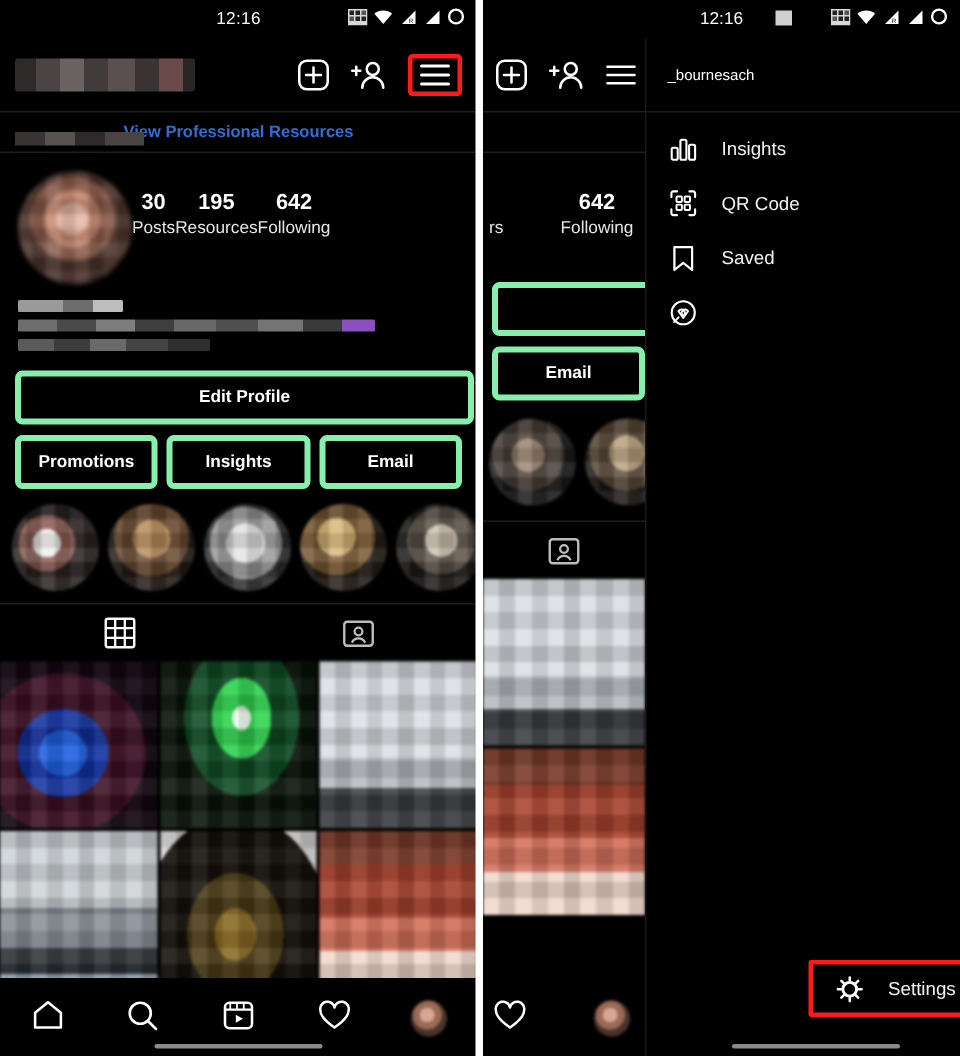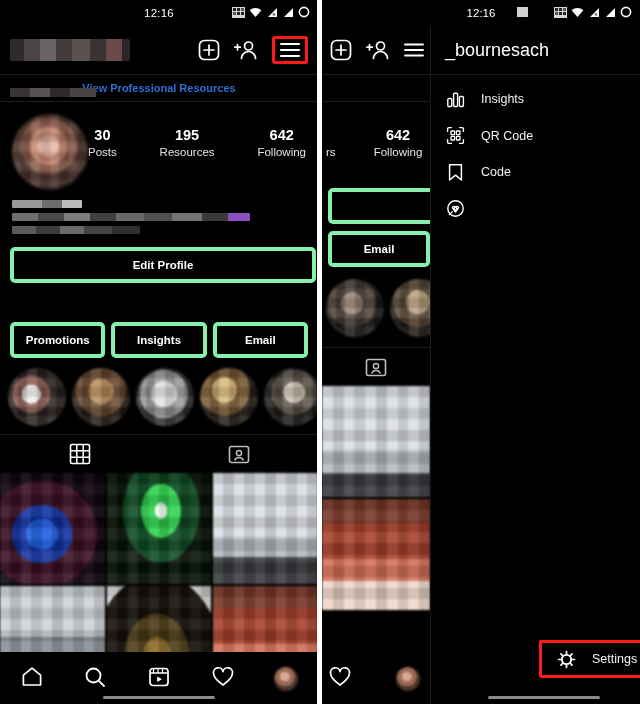--- a/index.html
+++ b/index.html
@@ -39,38 +39,38 @@
   
   .stats-wrap{display:flex;align-items:flex-start;padding:12px 12px 0 12px;box-sizing:border-box;}
   .avatar{width:76px;height:76px;border-radius:50%;overflow:hidden;flex:none;
      background:
        radial-gradient(circle at 48% 42%, #e8b9a8 0 18%, #c98a72 18% 32%, #8a5a49 32% 48%, #4a332b 48% 70%, #241a17 70% 100%);
      filter:blur(1.5px);}
   .avatar-px{width:100%;height:100%;
      background-image:
        linear-gradient(90deg,rgba(255,255,255,.05) 0 12.5%,rgba(0,0,0,.12) 12.5% 25%,rgba(255,255,255,.08) 25% 37.5%,rgba(0,0,0,.1) 37.5% 50%,rgba(255,255,255,.06) 50% 62.5%,rgba(0,0,0,.14) 62.5% 75%,rgba(255,255,255,.04) 75% 87.5%,rgba(0,0,0,.1) 87.5% 100%),
        linear-gradient(0deg,rgba(255,255,255,.05) 0 12.5%,rgba(0,0,0,.12) 12.5% 25%,rgba(255,255,255,.08) 25% 37.5%,rgba(0,0,0,.1) 37.5% 50%,rgba(255,255,255,.06) 50% 62.5%,rgba(0,0,0,.14) 62.5% 75%,rgba(255,255,255,.04) 75% 87.5%,rgba(0,0,0,.1) 87.5% 100%);}
-  .stats{flex:1;display:flex;justify-content:space-between;padding-top:12px;}
+  .stats{flex:1;display:flex;justify-content:flex-start;padding-top:12px;}
   .stat{text-align:center;}
   .stat-n{font-size:14.5px;font-weight:bold;line-height:18px;}
   .stat-l{font-size:11.5px;color:#e6e6e6;line-height:16px;}
 
   
   .bio{padding:10px 12px 0 12px;}
   .bio-l{height:8px;border-radius:1px;margin-bottom:5px;}
   .bio-l1{width:70px;background:linear-gradient(90deg,#9a9a9a 0 30px,#6d6d6d 30px 50px,#bdbdbd 50px 70px);}
   .bio-l2{width:238px;background:linear-gradient(90deg,#6e6e6e 0 26px,#4a4a4a 26px 52px,#7d7d7d 52px 78px,#3f3f3f 78px 104px,#686868 104px 132px,#505050 132px 160px,#747474 160px 190px,#3a3a3a 190px 216px,#8c4fbf 216px 238px);}
   .bio-l3{width:128px;background:linear-gradient(90deg,#5a5a5a 0 24px,#3c3c3c 24px 48px,#6a6a6a 48px 72px,#444 72px 100px,#2f2f2f 100px 128px);}
 
   
   .btn-row{padding:8px 10px 0 10px;}
   .btn{border:4px solid #86efac;border-radius:5px;height:28px;display:flex;align-items:center;justify-content:center;font-size:11.5px;font-weight:bold;color:#fff;background:#000;}
   .btn-wide{width:100%;}
   .btn-trip{display:flex;gap:6px;margin-top:7px;}
-  .btn-trip .btn{flex:1;margin-top:32px;}
+  .btn-trip .btn{flex:1;}
 
   
   .highlights{display:flex;gap:6px;padding:10px 8px 8px 8px;overflow:hidden;}
   .hl{width:58px;height:58px;border-radius:50%;flex:none;overflow:hidden;position:relative;filter:blur(1px);}
   .hl-px{position:absolute;inset:0;
      background-image:
        linear-gradient(90deg,rgba(255,255,255,.06) 0 16.6%,rgba(0,0,0,.15) 16.6% 33.3%,rgba(255,255,255,.09) 33.3% 50%,rgba(0,0,0,.12) 50% 66.6%,rgba(255,255,255,.05) 66.6% 83.3%,rgba(0,0,0,.16) 83.3% 100%),
        linear-gradient(0deg,rgba(255,255,255,.06) 0 16.6%,rgba(0,0,0,.15) 16.6% 33.3%,rgba(255,255,255,.09) 33.3% 50%,rgba(0,0,0,.12) 50% 66.6%,rgba(255,255,255,.05) 66.6% 83.3%,rgba(0,0,0,.16) 83.3% 100%);}
 
   
@@ -87,21 +87,21 @@
 
   
   .botnav{position:absolute;bottom:0;left:0;right:0;height:52px;background:#000;display:flex;align-items:center;justify-content:space-around;padding-top:2px;box-sizing:border-box;}
   .nav-av{width:24px;height:24px;border-radius:50%;overflow:hidden;
      background:radial-gradient(circle at 45% 40%,#d9a894 0 25%,#9a6a55 25% 50%,#4a332b 50% 75%,#241a17 75% 100%);filter:blur(1px);}
   .home-ind{position:absolute;bottom:5px;left:50%;transform:translateX(-50%);width:112px;height:3.5px;background:#8a8a8a;border-radius:2px;}
 
   
   .under-col{position:absolute;left:0;top:0;width:108px;height:704px;overflow:hidden;}
   .drawer{position:absolute;left:108px;top:26px;right:0;bottom:0;background:#000;border-left:1px solid #1a1a1a;}
-  .drawer-head{height:48px;display:flex;align-items:center;padding-left:14px;box-sizing:border-box;font-size:18px;color:#fff;}
+  .drawer-head{height:48px;display:flex;align-items:center;padding-left:14px;box-sizing:border-box;font-size:10px;color:#fff;}
   .drawer-list{padding-top:6px;}
   .d-item{height:36.5px;display:flex;align-items:center;padding-left:14px;box-sizing:border-box;gap:16px;}
   .d-label{font-size:12.5px;color:#f2f2f2;}
   .d-ic{width:20px;height:20px;flex:none;display:flex;align-items:center;justify-content:center;}
   .settings-row{position:absolute;left:108px;bottom:26px;display:flex;align-items:center;gap:16px;padding-left:14px;box-sizing:border-box;height:38px;width:150px;border:3px solid #ff1a1a;border-radius:2px;}
   .drawer-sep{height:1px;background:#1a1a1a;}
 
   .vdiv{position:absolute;left:317px;top:0;width:5px;height:704px;background:#fff;z-index:50;}
 </style>
 </head>
@@ -442,21 +442,21 @@
           </span>
           <span class="d-label">QR Code</span>
         </div>
 
         <div class="d-item">
           <span class="d-ic">
             <svg width="19" height="19" viewBox="0 0 19 19">
                 <path d="M3.6 1.8 L15.4 1.8 L15.4 17 L9.5 12.2 L3.6 17 Z" fill="none" stroke="#fff" stroke-width="1.5" stroke-linejoin="round"></path>
               </svg>
           </span>
-          <span class="d-label">Code</span>
+          <span class="d-label">Saved</span>
         </div>
 
 
         <div class="d-item">
           <span class="d-ic">
             <svg width="19" height="19" viewBox="0 0 19 19">
                 <circle cx="9.5" cy="9.5" r="7.7" fill="none" stroke="#fff" stroke-width="1.4"></circle>
                 <path d="M6.3 8.5 A2.3 2.3 0 1 1 9.5 11.6 A2.3 2.3 0 1 1 12.7 8.5 L9.5 13 Z" fill="none" stroke="#fff" stroke-width="1.3" stroke-linejoin="round"></path>
                 <path d="M3.4 15.6 L6.4 12.6" stroke="#fff" stroke-width="1.3" stroke-linecap="round"></path>
               </svg>

